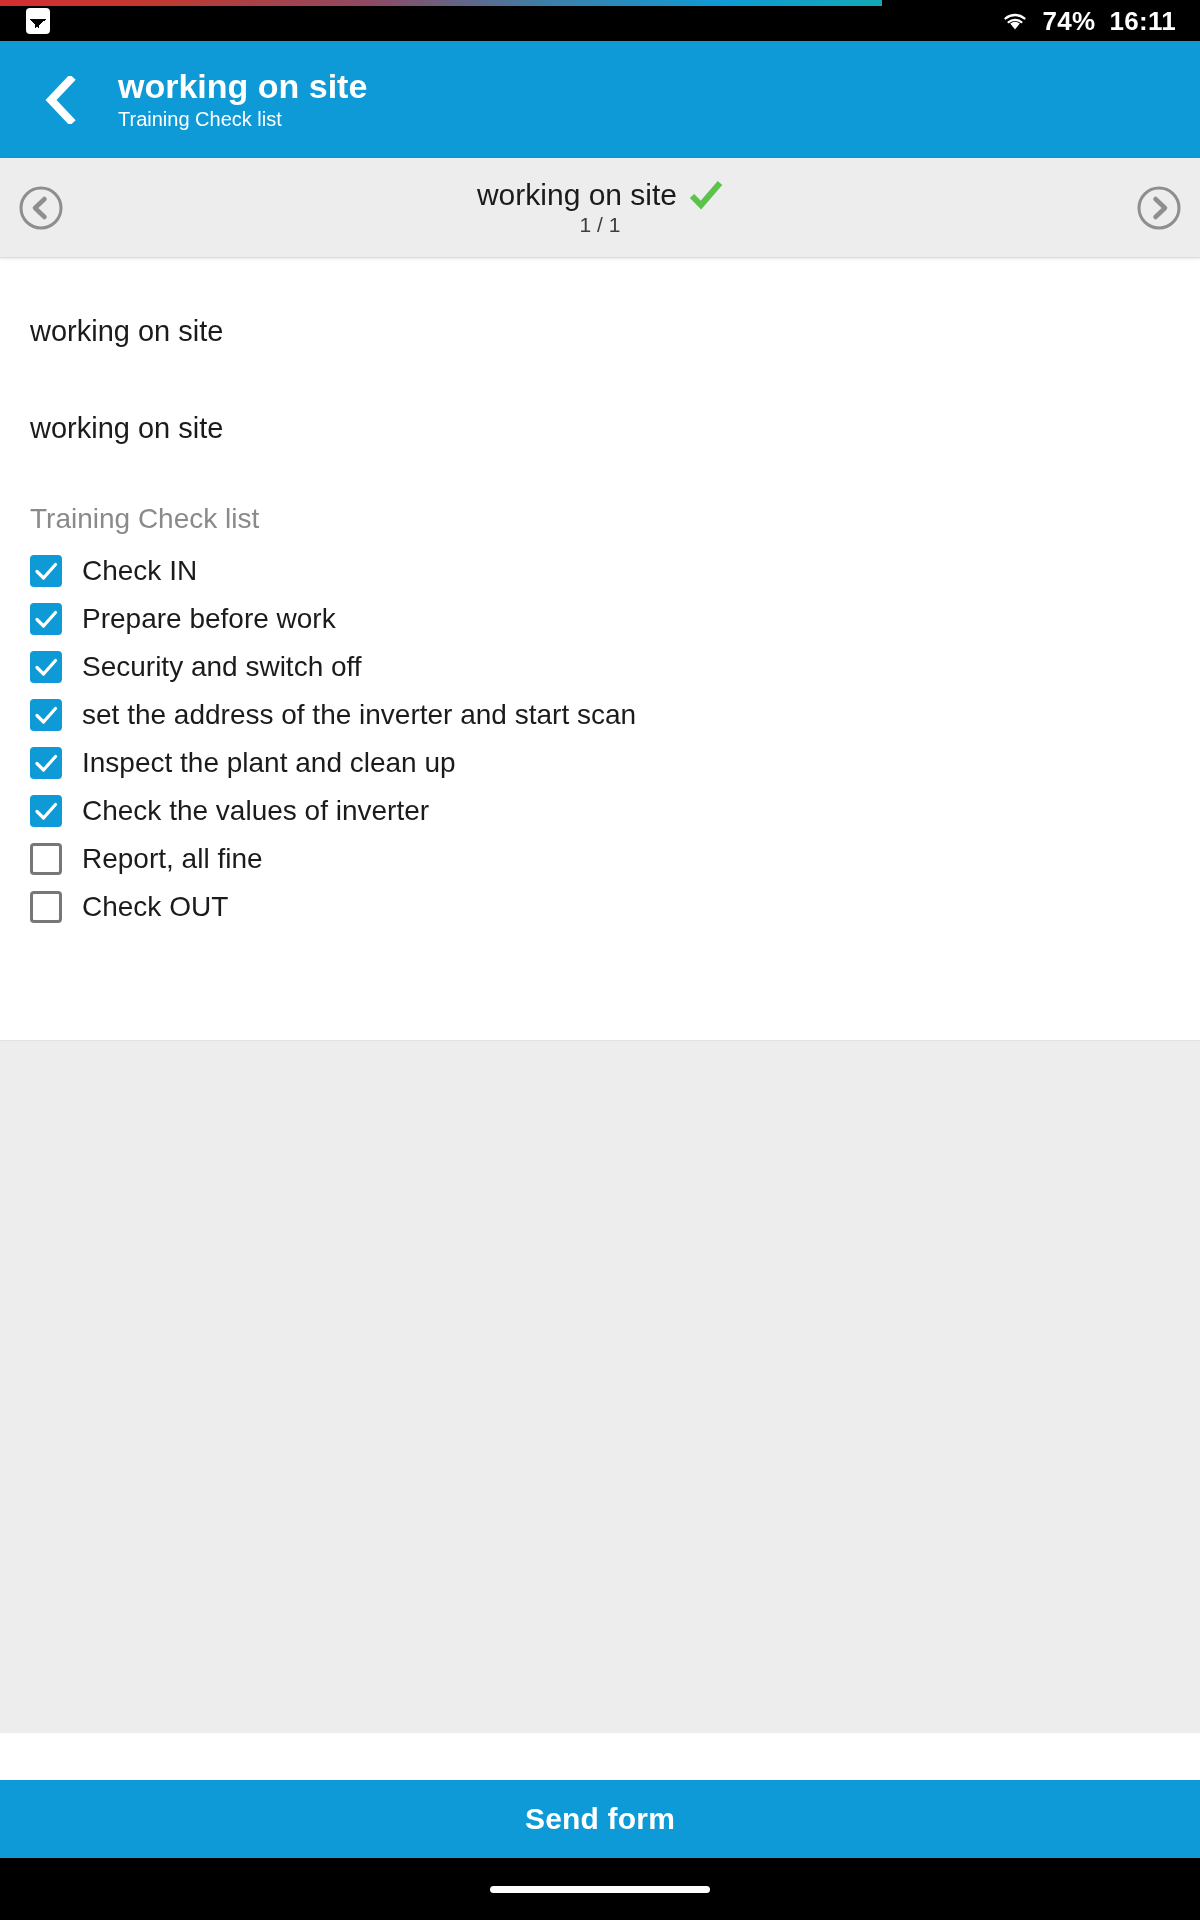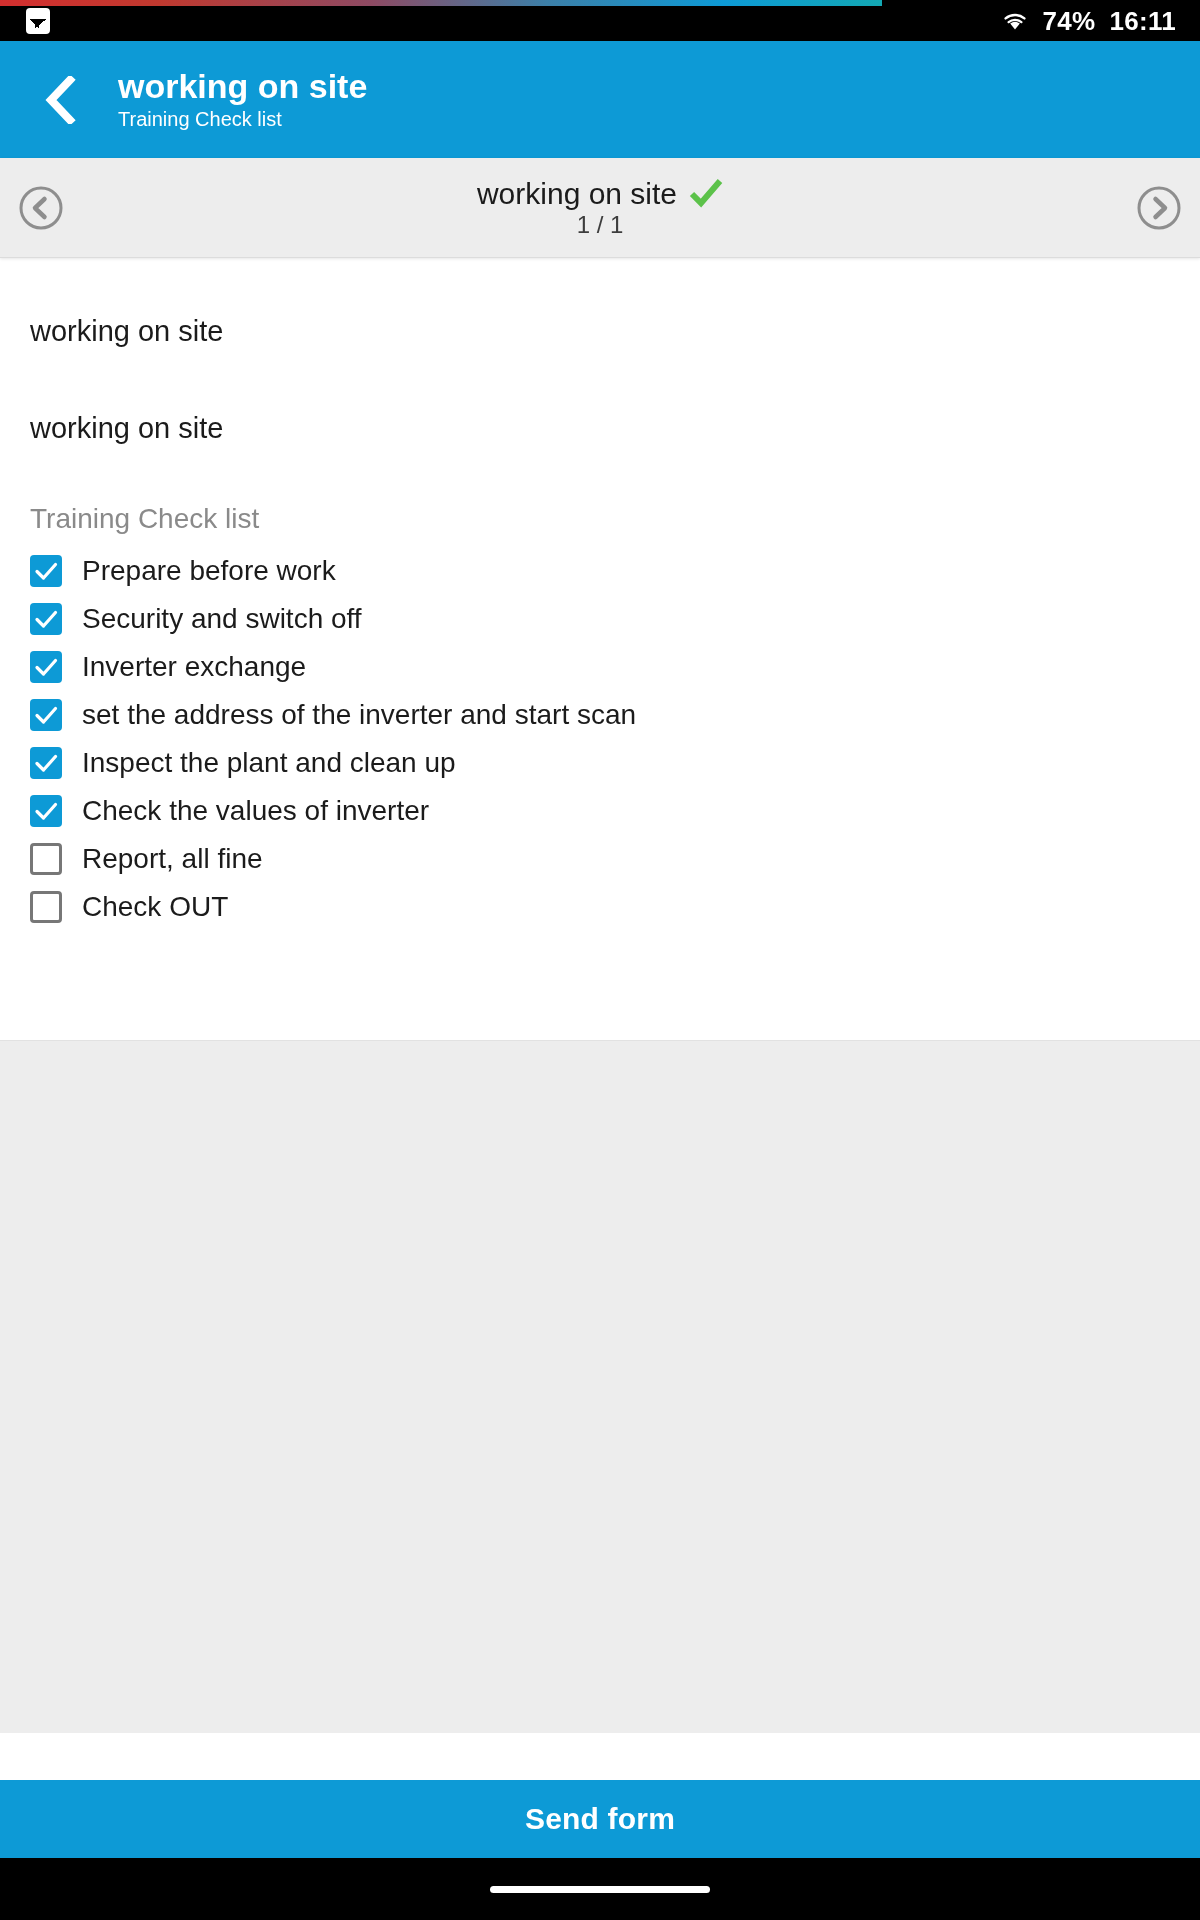--- a/index.html
+++ b/index.html
@@ -99,21 +99,21 @@
     display:flex; align-items:center; justify-content:center;
   }
   .pager-center {
     flex: 1 1 auto;
     display:flex; flex-direction:column; align-items:center; justify-content:center;
     gap: 2px;
   }
   .pager-title-row { display:flex; align-items:center; gap: 12px; }
   .pager-title { font-size: 30px; color:#1b1b1b; line-height:1.1; }
   .tick { width: 34px; height: 30px; display:block; }
-  .pager-count { font-size: 24px; color:#3d3d3d; line-height:1.1; }
+  .pager-count { font-size: 21px; color:#3d3d3d; line-height:1.1; }
 
   
   .content {
     background:#ffffff;
     padding: 40px 30px 0 30px;
     flex: 0 0 782px;
   }
   .field-label {
     font-size: 29px; color:#1b1b1b; line-height: 1.2;
     padding: 16px 0 0 0;
@@ -238,37 +238,37 @@
     <div class="field-value">working on site</div>
     <div class="group-title">Training Check list</div>
     <div class="check-list">
 
         <div class="check-row">
           <span class="cb checked">
             <svg class="cb-tick" viewBox="0 0 32 32">
               <path d="M7 16.5 L13.5 23 L25.5 9.5" stroke="#ffffff" stroke-width="3.2" fill="none" stroke-linecap="round" stroke-linejoin="round"></path>
             </svg>
           </span>
+          <span class="check-label">Check IN</span>
+        </div>
+        <div class="check-row">
+          <span class="cb checked">
+            <svg class="cb-tick" viewBox="0 0 32 32">
+              <path d="M7 16.5 L13.5 23 L25.5 9.5" stroke="#ffffff" stroke-width="3.2" fill="none" stroke-linecap="round" stroke-linejoin="round"></path>
+            </svg>
+          </span>
           <span class="check-label">Prepare before work</span>
         </div>
         <div class="check-row">
           <span class="cb checked">
             <svg class="cb-tick" viewBox="0 0 32 32">
               <path d="M7 16.5 L13.5 23 L25.5 9.5" stroke="#ffffff" stroke-width="3.2" fill="none" stroke-linecap="round" stroke-linejoin="round"></path>
             </svg>
           </span>
           <span class="check-label">Security and switch off</span>
-        </div>
-        <div class="check-row">
-          <span class="cb checked">
-            <svg class="cb-tick" viewBox="0 0 32 32">
-              <path d="M7 16.5 L13.5 23 L25.5 9.5" stroke="#ffffff" stroke-width="3.2" fill="none" stroke-linecap="round" stroke-linejoin="round"></path>
-            </svg>
-          </span>
-          <span class="check-label">Inverter exchange</span>
         </div>
         <div class="check-row">
           <span class="cb checked">
             <svg class="cb-tick" viewBox="0 0 32 32">
               <path d="M7 16.5 L13.5 23 L25.5 9.5" stroke="#ffffff" stroke-width="3.2" fill="none" stroke-linecap="round" stroke-linejoin="round"></path>
             </svg>
           </span>
           <span class="check-label">set the address of the inverter and start scan</span>
         </div>
         <div class="check-row">

